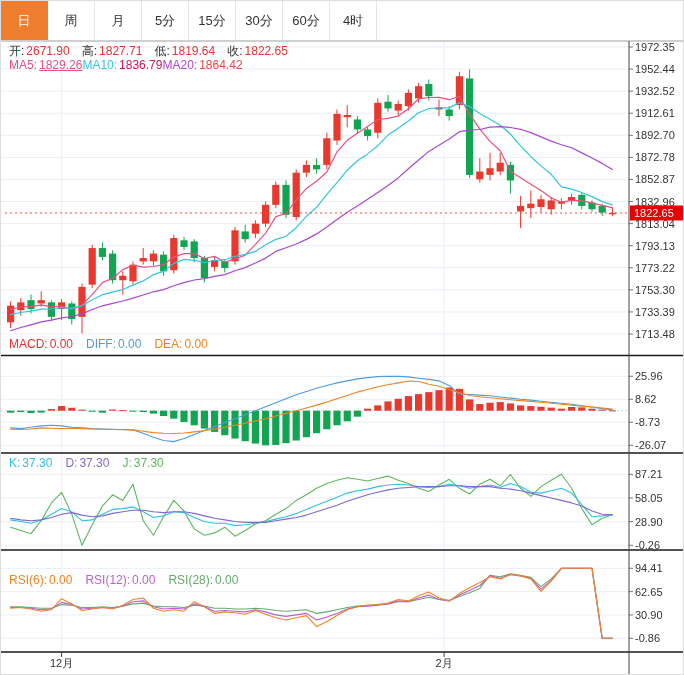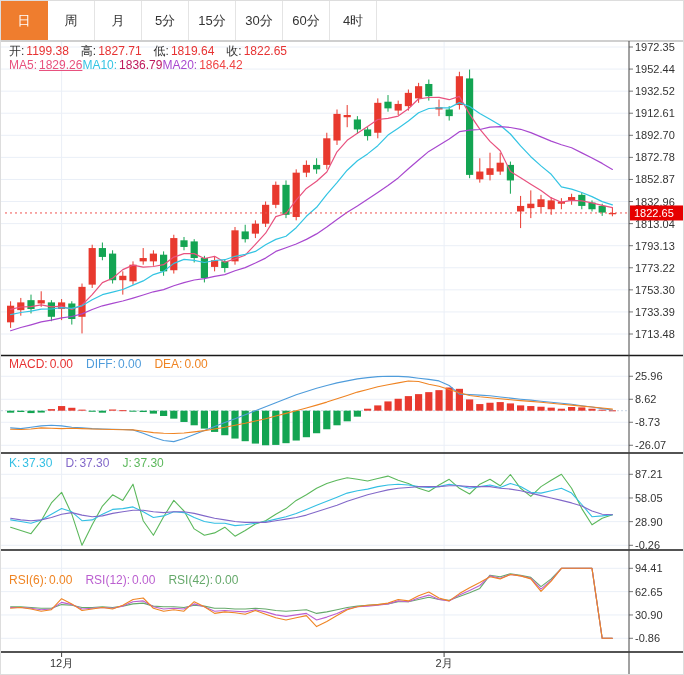--- a/index.html
+++ b/index.html
@@ -324,21 +324,21 @@
         <line x1="60.6" y1="611" x2="60.6" y2="616" stroke="#444" stroke-width="1"></line>
         <text x="60.6" y="626" class="month" text-anchor="middle">12月</text>
         <line x1="443.09999999999997" y1="611" x2="443.09999999999997" y2="616" stroke="#444" stroke-width="1"></line>
         <text x="443.09999999999997" y="626" class="month" text-anchor="middle">2月</text>
         <rect x="629" y="164.46708772743062" width="55" height="15" fill="#e60000"></rect>
         <text x="633" y="175.96708772743062" class="badge-t">1822.65</text>
       </svg>
     <div class="legend" style="top:3px;gap:12px">
         <span class="lg-item">
           <span style="color: rgb(51, 51, 51);">开:</span>
-          <span style="color: rgb(231, 50, 50);">1199.38</span>
+          <span style="color: rgb(231, 50, 50);">2671.90</span>
         </span>
         <span class="lg-item">
           <span style="color: rgb(51, 51, 51);">高:</span>
           <span style="color: rgb(231, 50, 50);">1827.71</span>
         </span>
         <span class="lg-item">
           <span style="color: rgb(51, 51, 51);">低:</span>
           <span style="color: rgb(231, 50, 50);">1819.64</span>
         </span>
         <span class="lg-item">
@@ -353,21 +353,21 @@
         </span>
         <span class="lg-item">
           <span style="color: rgb(51, 196, 227);">MA10:</span>
           <span style="color: #be185d;">1836.79</span>
         </span>
         <span class="lg-item">
           <span style="color: rgb(168, 72, 207);">MA20:</span>
           <span style="color: #ef4444;">1864.42</span>
         </span>
       </div>
-    <div class="legend" style="top:316px">
+    <div class="legend" style="top:296px">
         <span class="lg-item">
           <span style="color: rgb(231, 50, 50);">MACD:</span>
           <span style="color: rgb(231, 50, 50);">0.00</span>
         </span>
         <span class="lg-item">
           <span style="color: rgb(79, 156, 219);">DIFF:</span>
           <span style="color: rgb(79, 156, 219);">0.00</span>
         </span>
         <span class="lg-item">
           <span style="color: rgb(239, 132, 35);">DEA:</span>
@@ -391,18 +391,18 @@
     <div class="legend" style="top:532px">
         <span class="lg-item">
           <span style="color: rgb(239, 132, 35);">RSI(6):</span>
           <span style="color: rgb(239, 132, 35);">0.00</span>
         </span>
         <span class="lg-item">
           <span style="color: rgb(187, 95, 208);">RSI(12):</span>
           <span style="color: rgb(187, 95, 208);">0.00</span>
         </span>
         <span class="lg-item">
-          <span style="color: rgb(102, 169, 107);">RSI(42):</span>
+          <span style="color: rgb(102, 169, 107);">RSI(28):</span>
           <span style="color: rgb(102, 169, 107);">0.00</span>
         </span>
       </div>
   </div>
 </div>
 
 </body></html>

